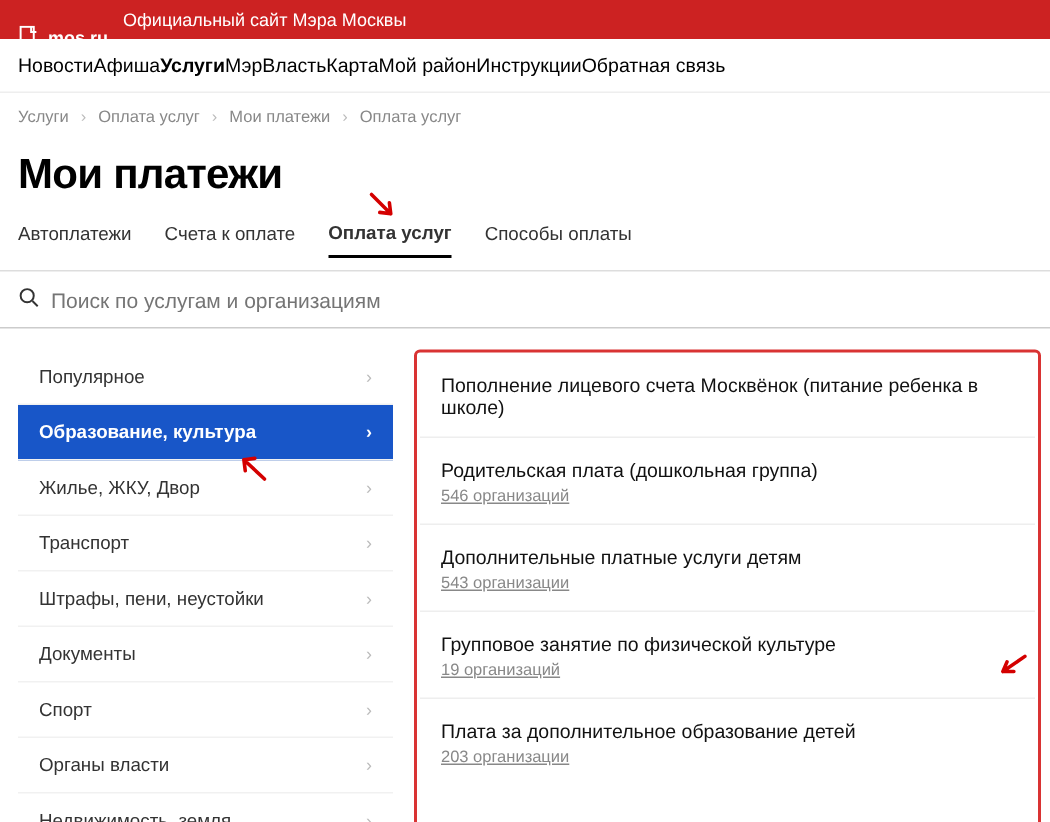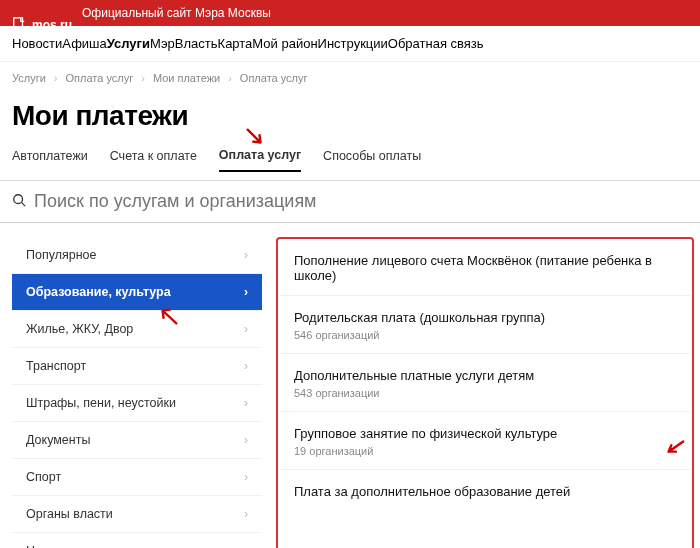--- a/index.html
+++ b/index.html
@@ -13,32 +13,32 @@
   .mainnav .active { font-weight: bold; }
   .breadcrumb { display: flex; align-items: center; gap: 8px; padding: 10px 12px; font-size: 11px; color: #888; }
   .breadcrumb .sep { color: #bbb; }
   .title { font-size: 28px; font-weight: 800; padding: 6px 12px 16px 12px; letter-spacing: -0.5px; }
   .tabs { display: flex; gap: 22px; padding: 0 12px 8px 12px; border-bottom: 1px solid #ddd; font-size: 12.5px; position: relative; }
   .tabs .tab { padding-bottom: 8px; cursor: pointer; color: #333; display: flex; align-items: center; gap: 4px; }
   .tabs .tab.active { font-weight: bold; border-bottom: 2px solid #000; }
   .tabs .ext-icon { color: #1a6dcc; font-size: 11px; }
   .search { display: flex; align-items: center; gap: 8px; padding: 10px 12px; border-bottom: 1px solid #ccc; }
   .search .icon { font-size: 13px; color: #333; }
-  .search input { border: none; outline: none; flex: 1; font-size: 18px; color: #701a75; }
+  .search input { border: none; outline: none; flex: 1; font-size: 14px; color: #701a75; }
   .content { display: flex; gap: 14px; padding: 14px 6px 0 12px; position: relative; }
   .sidebar { width: 250px; display: flex; flex-direction: column; }
   .sidebar-item { display: flex; align-items: center; justify-content: space-between; padding: 11px 14px; font-size: 12.5px; color: #333; cursor: pointer; border-bottom: 1px solid #f1f1f1; }
   .sidebar-item .chev { color: #bbb; font-size: 12px; }
   .sidebar-item.active { background: #1856c8; color: #fff; font-weight: bold; }
   .sidebar-item.active .chev { color: #fff; }
   .results { flex: 1; border: 2px solid #d93333; border-radius: 4px; padding: 2px 2px; display: flex; flex-direction: column; gap: 2px; position: relative; }
   .result-item { padding: 12px 14px; border-bottom: 1px solid #eee; cursor: pointer; }
   .result-item:last-child { border-bottom: none; }
   .result-title { font-size: 13px; color: #111; font-weight: 500; }
-  .result-sub { font-size: 11px; color: #888; margin-top: 4px; }
+  .result-sub { font-size: 11px; color: #888; margin-top: 4px; text-decoration: underline; }
   .arrow { position: absolute; width: 22px; height: 22px; pointer-events: none; }
   .arrow svg { width: 100%; height: 100%; }
 </style>
 </head>
 <body>
 
 <div class="topbar">
   <div class="logo">
     <span>
       <svg viewBox="0 0 16 16">
@@ -165,15 +165,16 @@
       <div class="result-item">
         <div class="result-title">Дополнительные платные услуги детям</div>
         <div class="result-sub">543 организации</div>
       </div>
       <div class="result-item">
         <div class="result-title">Групповое занятие по физической культуре</div>
         <div class="result-sub">19 организаций</div>
       </div>
       <div class="result-item">
         <div class="result-title">Плата за дополнительное образование детей</div>
+        <div class="result-sub">203 организации</div>
       </div>
     </div>
 </div>
 
 </body></html>

